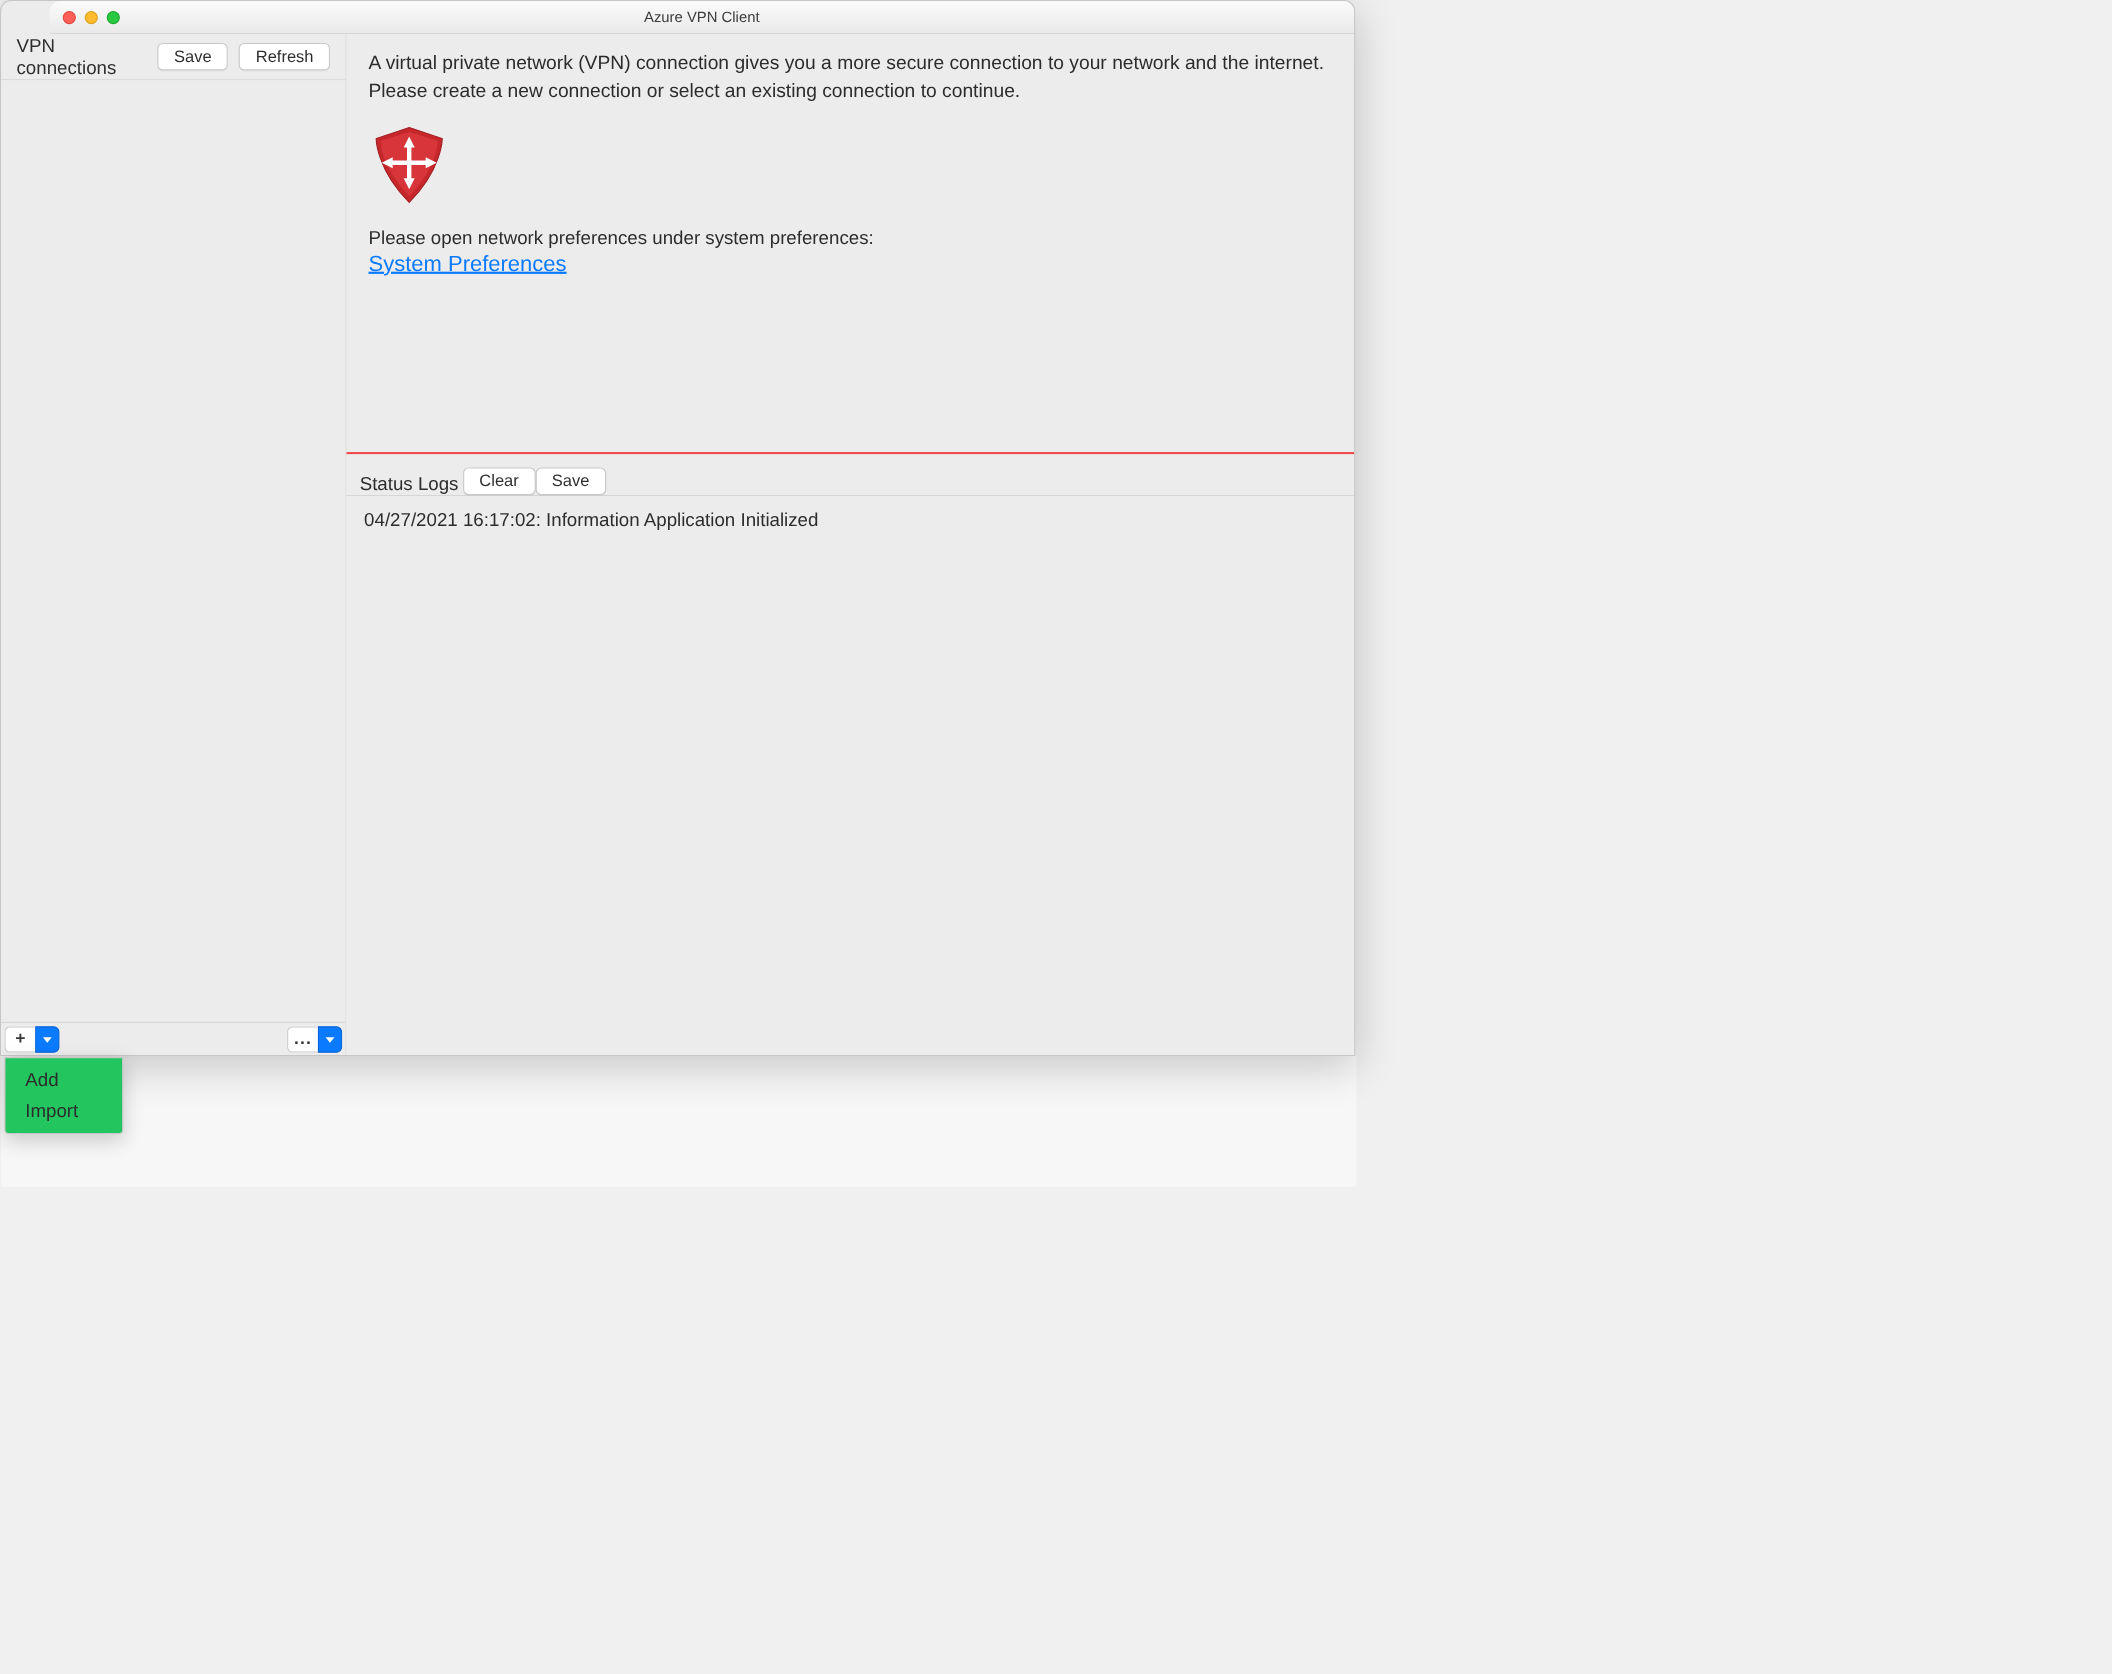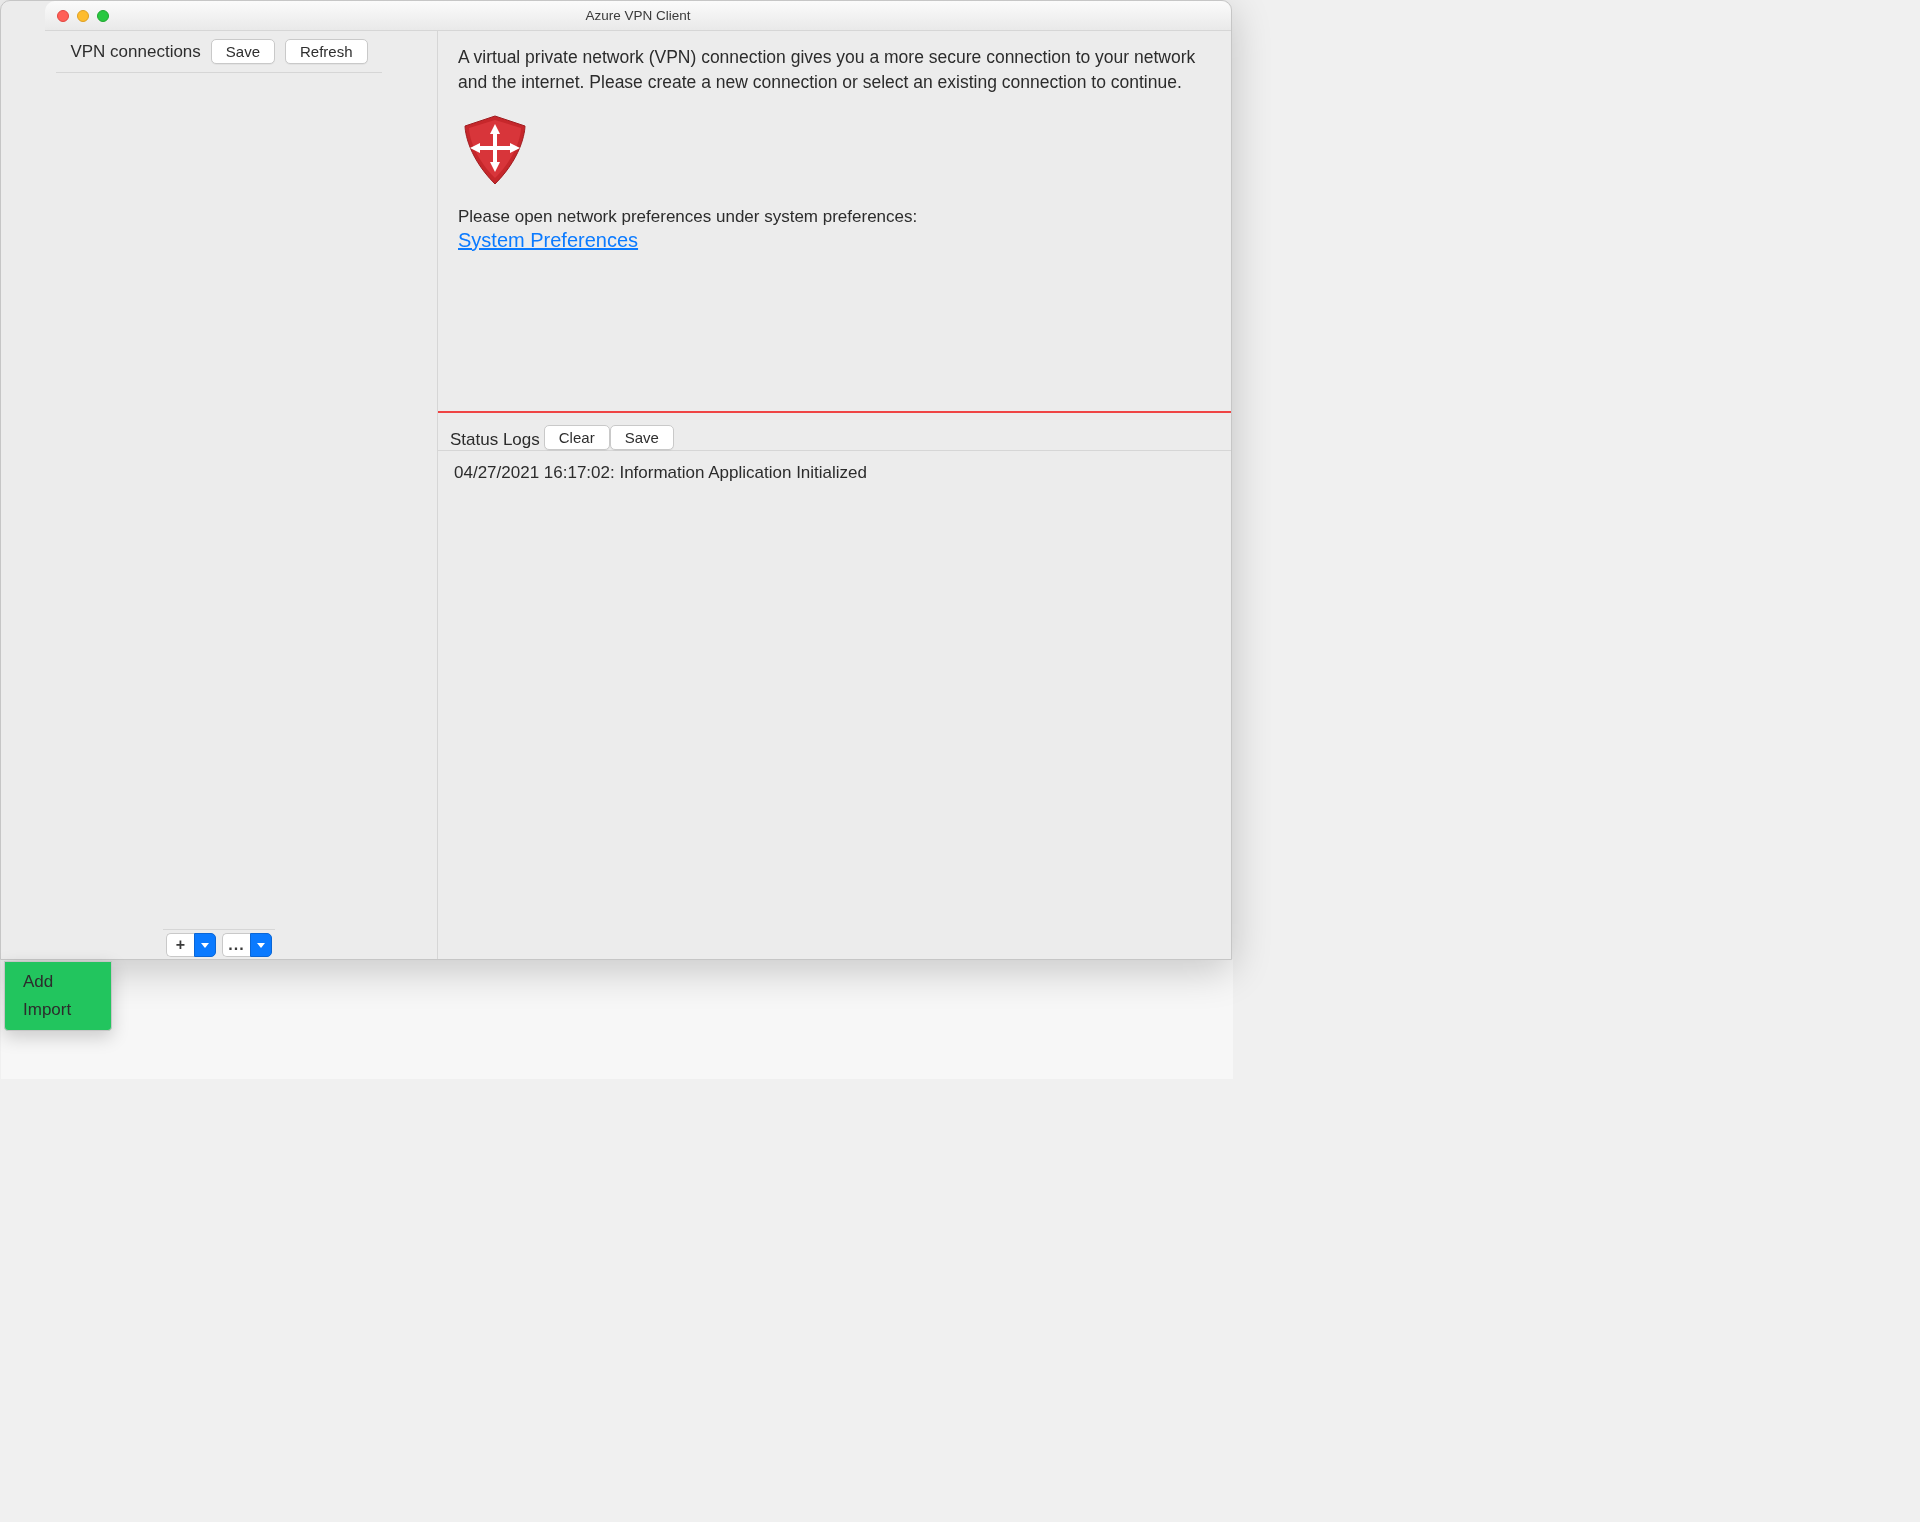--- a/index.html
+++ b/index.html
@@ -58,26 +58,25 @@
       font-size: 13.5px;
       color: #3b3b3b;
       font-weight: 400;
     }
     .content {
       flex: 1;
       display: flex;
       min-height: 0;
     }
     .sidebar {
-      width: 437px;
+      width: 314px;
       background: #ececec;
       border-right: 1px solid #d6d6d6;
       display: flex;
       flex-direction: column;
-      align-items: center;
     }
     .sidebar-header {
       height: 42px;
       display: flex;
       align-items: center;
       padding: 0 14px;
       gap: 10px;
       border-bottom: 1px solid #d6d6d6;
       background: #ececec;
     }

